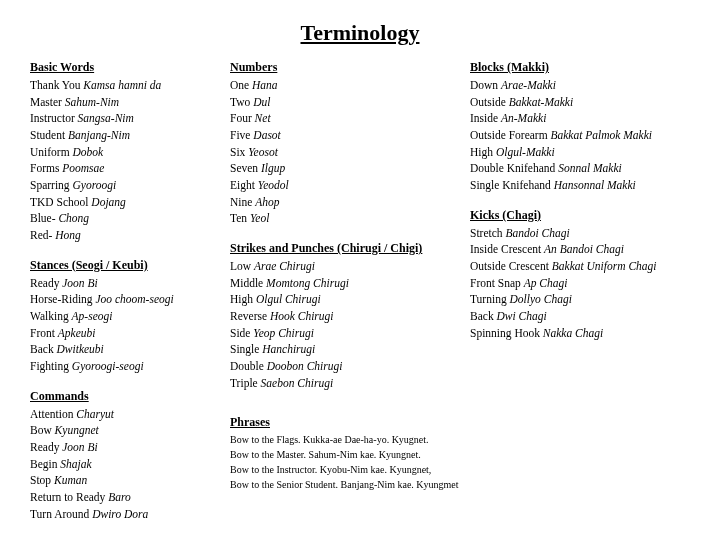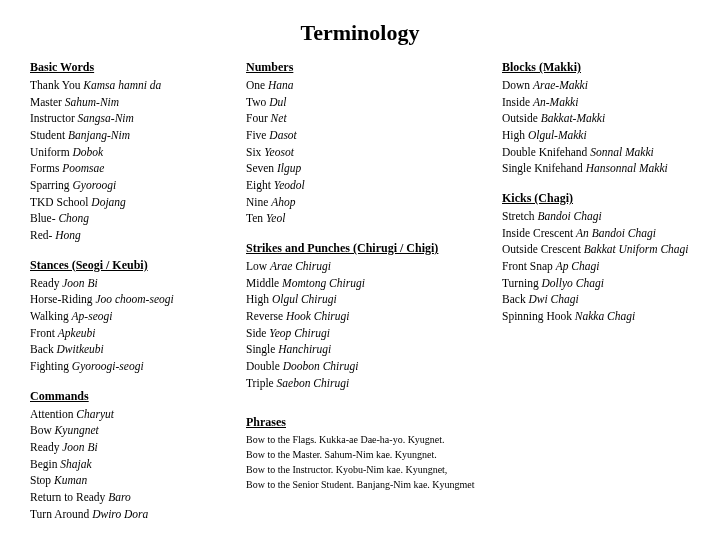--- a/index.html
+++ b/index.html
@@ -9,25 +9,26 @@
       font-size: 12px;
       color: #000;
       width: 720px;
       min-height: 540px;
       padding: 20px 30px;
     }
     h1.page-title {
       text-align: center;
       font-size: 22px;
       font-weight: bold;
+      text-decoration: underline;
       margin-bottom: 14px;
     }
     .columns {
       display: flex;
-      gap: 16px;
+      gap: 0;
       align-items: flex-start;
     }
     .col-left {
       width: 200px;
       flex-shrink: 0;
       padding-right: 10px;
     }
     .col-mid {
       width: 240px;
       flex-shrink: 0;
@@ -144,22 +145,23 @@
         <div class="phrase-line"><span>Bow to the Instructor. </span><span class="korean">Kyobu-Nim kae. Kyungnet,</span></div>
         <div class="phrase-line"><span>Bow to the Senior Student. </span><span class="korean">Banjang-Nim kae. Kyungmet</span></div>
       </div>
   </div>
 
   <div class="col-right">
 
     <div class="section-title">Blocks (Makki)</div>
     <div id="blocks-list">
         <div class="entry"><span class="label">Down </span><span class="korean">Arae-Makki</span></div>
+        <div class="entry"><span class="label">Outside </span><span class="korean">Bakkat-Makki</span></div>
         <div class="entry"><span class="label">Inside </span><span class="korean">An-Makki</span></div>
-        <div class="entry"><span class="label">Outside </span><span class="korean">Bakkat-Makki</span></div>
+        <div class="entry"><span class="label">Outside Forearm </span><span class="korean">Bakkat Palmok Makki</span></div>
         <div class="entry"><span class="label">High </span><span class="korean">Olgul-Makki</span></div>
         <div class="entry"><span class="label">Double Knifehand </span><span class="korean">Sonnal Makki</span></div>
         <div class="entry"><span class="label">Single Knifehand </span><span class="korean">Hansonnal Makki</span></div>
       </div>
 
     <div class="section-title">Kicks (Chagi)</div>
     <div id="kicks-list">
         <div class="entry"><span class="label">Stretch </span><span class="korean">Bandoi Chagi</span></div>
         <div class="entry"><span class="label">Inside Crescent </span><span class="korean">An Bandoi Chagi</span></div>
         <div class="entry"><span class="label">Outside Crescent </span><span class="korean">Bakkat Uniform Chagi</span></div>

